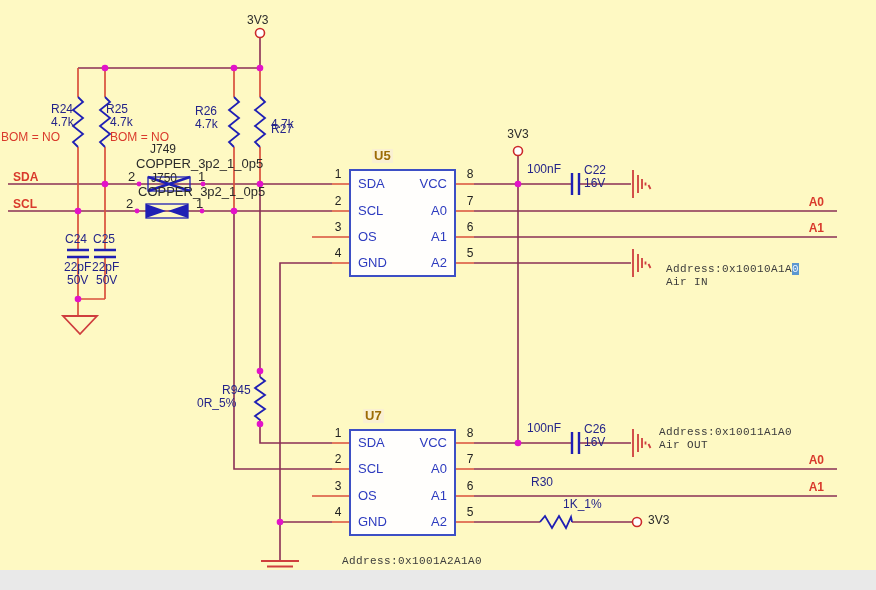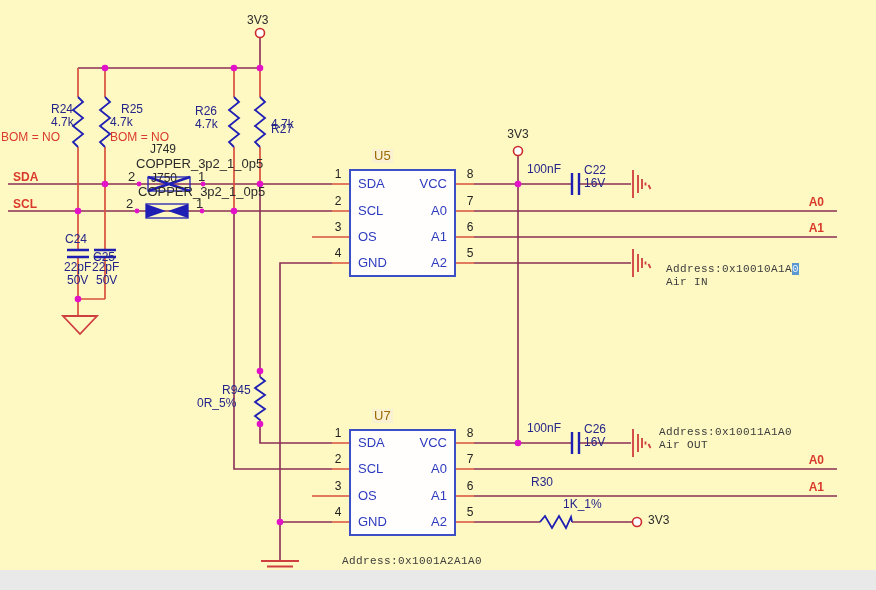--- a/index.html
+++ b/index.html
@@ -9,21 +9,21 @@
   }
   svg{position:absolute;left:0;top:0;}
   .t{position:absolute;white-space:nowrap;font-size:12px;line-height:1.05;color:#242489;}
   .blk{color:#2b2b2b;}
   .red{color:#d93a2c;}
   .bold{font-weight:bold;}
   .sm{font-size:13px;}
   .pinname{font-size:13px;color:#2d3bbf;}
   .pn-r{width:58px;text-align:right;}
   .num{font-size:12px;color:#222;width:14px;text-align:center;}
-  .uref{font-size:13px;font-weight:normal;color:#9c6b05;background:#faf0d2;padding:0 2px;}
+  .uref{font-size:13px;font-weight:bold;color:#9c6b05;background:#faf0d2;padding:0 2px;}
   .mono{font-family:"Liberation Mono","DejaVu Sans Mono",monospace;font-size:11px;color:#3c3c3c;letter-spacing:.4px;}
   .hl{background:#5b97d0;color:#eef4ff;}
   .wire{stroke:#8a2f55;stroke-width:1.6;fill:none;}
   .pinw{stroke:#d9503c;stroke-width:1.7;fill:none;}
   .comp{stroke:#1f1fb4;stroke-width:1.8;fill:none;}
   .plate{stroke:#1f1fb4;stroke-width:2.4;fill:none;}
   .box{stroke:#3d4fc5;stroke-width:2;fill:#fffefc;}
   .gnd{stroke:#cf3e3e;stroke-width:1.8;fill:none;}
   .term{stroke:#cc2a2a;stroke-width:1.6;fill:#ffffff;}
   .dot{fill:#e312c9;}
@@ -204,34 +204,34 @@
   <span class="t red bold" style="left:13px;top:171px">SDA</span>
   <span class="t red bold" style="left:13px;top:198px">SCL</span>
   <span class="t red bold" style="left:796px;top:196px;width:28px;text-align:right">A0</span>
   <span class="t red bold" style="left:796px;top:222px;width:28px;text-align:right">A1</span>
   <span class="t red bold" style="left:796px;top:454px;width:28px;text-align:right">A0</span>
   <span class="t red bold" style="left:796px;top:481px;width:28px;text-align:right">A1</span>
 
   <span class="t" style="left:51px;top:103px">R24</span>
   <span class="t" style="left:51px;top:116px">4.7k</span>
   <span class="t red" style="left:1px;top:131px">BOM = NO</span>
-  <span class="t" style="left:121px;top:103px">R25</span>
+  <span class="t" style="left:106px;top:103px">R25</span>
   <span class="t" style="left:110px;top:116px">4.7k</span>
   <span class="t red" style="left:110px;top:131px">BOM = NO</span>
   <span class="t" style="left:195px;top:105px">R26</span>
   <span class="t" style="left:195px;top:118px">4.7k</span>
   <span class="t" style="left:271px;top:123px">R27</span>
   <span class="t" style="left:271px;top:118px">4.7k</span>
   <span class="t" style="left:222px;top:384px">R945</span>
   <span class="t" style="left:197px;top:397px">0R_5%</span>
   <span class="t" style="left:531px;top:476px">R30</span>
   <span class="t" style="left:563px;top:498px">1K_1%</span>
 
   <span class="t" style="left:65px;top:233px">C24</span>
-  <span class="t" style="left:93px;top:251px">C25</span>
+  <span class="t" style="left:93px;top:233px">C25</span>
   <span class="t" style="left:64px;top:261px">22pF</span>
   <span class="t" style="left:92px;top:261px">22pF</span>
   <span class="t" style="left:67px;top:274px">50V</span>
   <span class="t" style="left:96px;top:274px">50V</span>
   <span class="t" style="left:527px;top:163px">100nF</span>
   <span class="t" style="left:584px;top:164px">C22</span>
   <span class="t" style="left:584px;top:177px">16V</span>
   <span class="t" style="left:527px;top:422px">100nF</span>
   <span class="t" style="left:584px;top:423px">C26</span>
   <span class="t" style="left:584px;top:436px">16V</span>
@@ -258,21 +258,21 @@
   <span class="t pinname" style="left:358px;top:204px">SCL</span>
   <span class="t pinname" style="left:358px;top:230px">OS</span>
   <span class="t pinname" style="left:358px;top:256px">GND</span>
   <span class="t pinname pn-r" style="left:389px;top:177px">VCC</span>
   <span class="t pinname pn-r" style="left:389px;top:204px">A0</span>
   <span class="t pinname pn-r" style="left:389px;top:230px">A1</span>
   <span class="t pinname pn-r" style="left:389px;top:256px">A2</span>
   <span class="t mono" style="left:666px;top:264px"><span>Address:0x10010A1A</span><span class="hl">0</span></span>
   <span class="t mono" style="left:666px;top:277px">Air IN</span>
 
-  <span class="t uref" style="left:372px;top:409px">U7</span>
+  <span class="t uref" style="left:363px;top:409px">U7</span>
   <span class="t num" style="left:331px;top:427px">1</span>
   <span class="t num" style="left:331px;top:453px">2</span>
   <span class="t num" style="left:331px;top:480px">3</span>
   <span class="t num" style="left:331px;top:506px">4</span>
   <span class="t num" style="left:463px;top:427px">8</span>
   <span class="t num" style="left:463px;top:453px">7</span>
   <span class="t num" style="left:463px;top:480px">6</span>
   <span class="t num" style="left:463px;top:506px">5</span>
   <span class="t pinname" style="left:358px;top:436px">SDA</span>
   <span class="t pinname" style="left:358px;top:462px">SCL</span>

